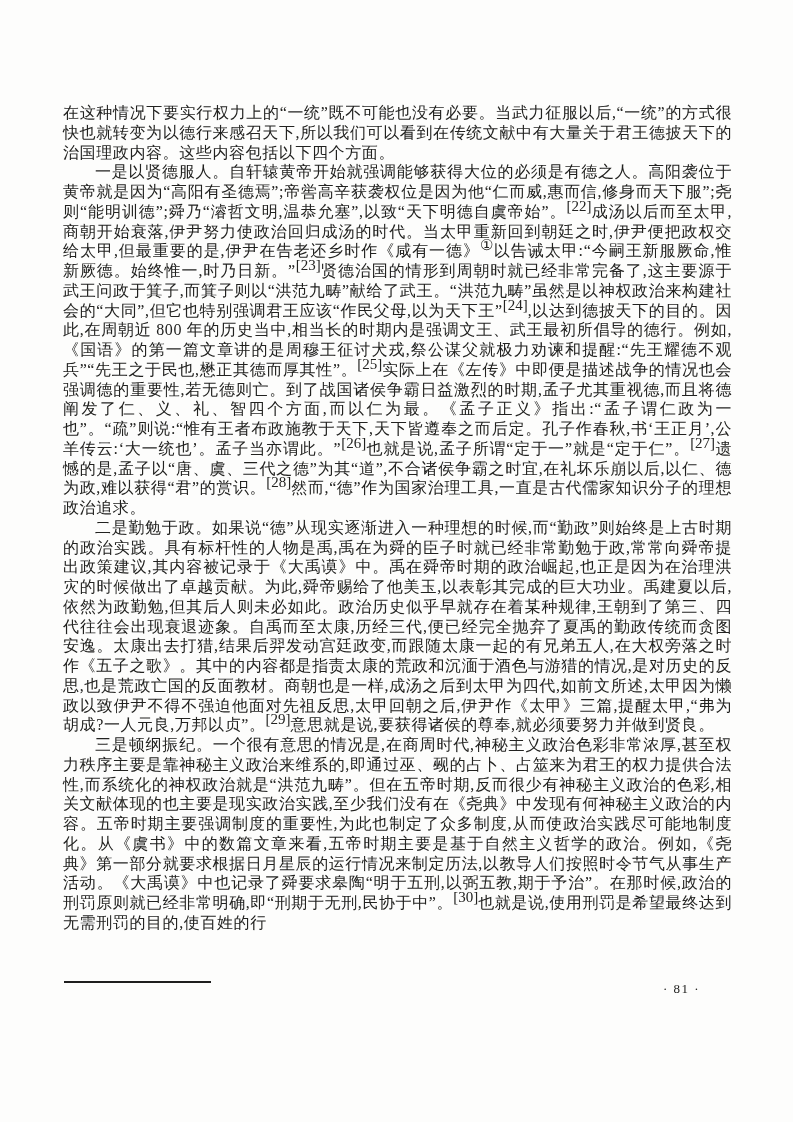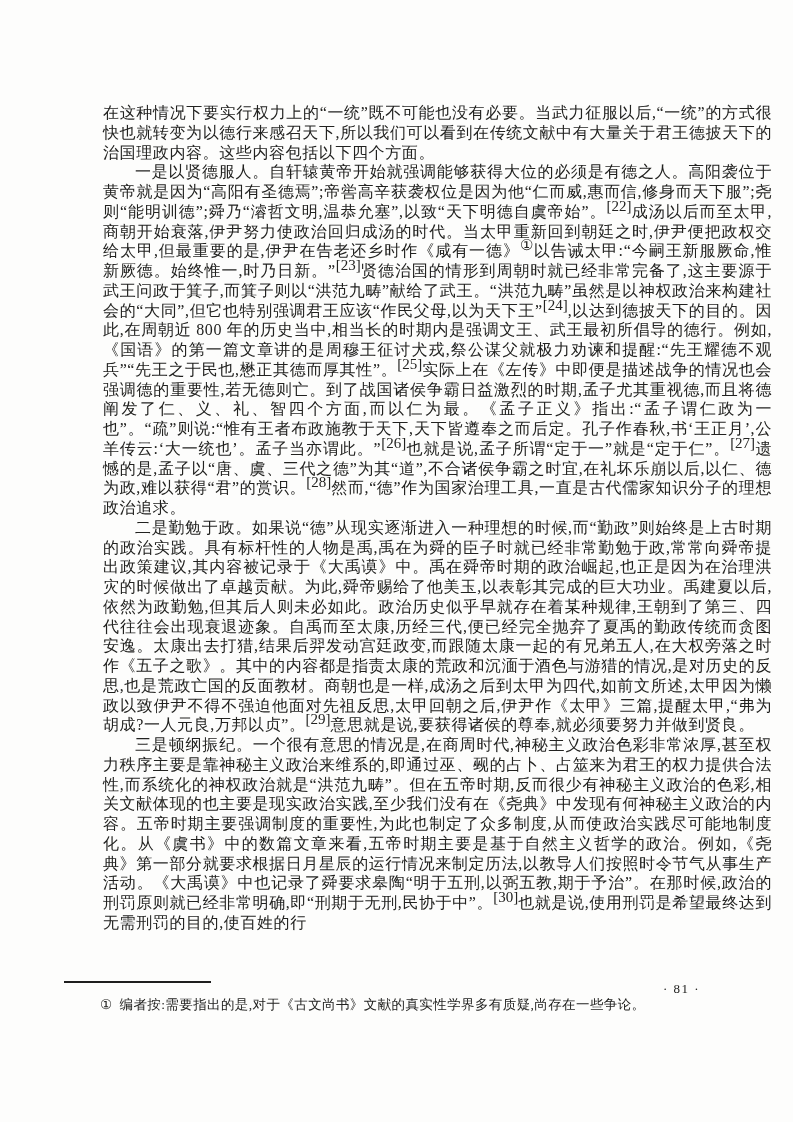--- a/index.html
+++ b/index.html
@@ -20,21 +20,20 @@
   .body-text {
     position: absolute;
     left: 63px;
     top: 103px;
     width: 669px;
     font-size: 16px;
     line-height: 19.75px;
     letter-spacing: 0.6px;
     text-align: justify;
     text-justify: inter-character;
-    margin-left: 40px;
   }
   .body-text p.para {
     margin: 0;
     padding: 0;
   }
   .body-text p.indent {
     text-indent: 2em;
   }
   sup.ref {
     font-size: 15px;
@@ -78,19 +77,16 @@
 
   <div class="body-text">
       <p class="para">在这种情况下要实行权力上的“一统”既不可能也没有必要。当武力征服以后,“一统”的方式很快也就转变为以德行来感召天下,所以我们可以看到在传统文献中有大量关于君王德披天下的治国理政内容。这些内容包括以下四个方面。</p>
       <p class="para indent">一是以贤德服人。自轩辕黄帝开始就强调能够获得大位的必须是有德之人。高阳袭位于黄帝就是因为“高阳有圣德焉”;帝喾高辛获袭权位是因为他“仁而威,惠而信,修身而天下服”;尧则“能明训德”;舜乃“濬哲文明,温恭允塞”,以致“天下明德自虞帝始”。<sup class="ref">[22]</sup>成汤以后而至太甲,商朝开始衰落,伊尹努力使政治回归成汤的时代。当太甲重新回到朝廷之时,伊尹便把政权交给太甲,但最重要的是,伊尹在告老还乡时作《咸有一德》<sup class="ref">①</sup>以告诫太甲:“今嗣王新服厥命,惟新厥德。始终惟一,时乃日新。”<sup class="ref">[23]</sup>贤德治国的情形到周朝时就已经非常完备了,这主要源于武王问政于箕子,而箕子则以“洪范九畴”献给了武王。“洪范九畴”虽然是以神权政治来构建社会的“大同”,但它也特别强调君王应该“作民父母,以为天下王”<sup class="ref">[24]</sup>,以达到德披天下的目的。因此,在周朝近 800 年的历史当中,相当长的时期内是强调文王、武王最初所倡导的德行。例如,《国语》的第一篇文章讲的是周穆王征讨犬戎,祭公谋父就极力劝谏和提醒:“先王耀德不观兵”“先王之于民也,懋正其德而厚其性”。<sup class="ref">[25]</sup>实际上在《左传》中即便是描述战争的情况也会强调德的重要性,若无德则亡。到了战国诸侯争霸日益激烈的时期,孟子尤其重视德,而且将德阐发了仁、义、礼、智四个方面,而以仁为最。《孟子正义》指出:“孟子谓仁政为一也”。“疏”则说:“惟有王者布政施教于天下,天下皆遵奉之而后定。孔子作春秋,书‘王正月’,公羊传云:‘大一统也’。孟子当亦谓此。”<sup class="ref">[26]</sup>也就是说,孟子所谓“定于一”就是“定于仁”。<sup class="ref">[27]</sup>遗憾的是,孟子以“唐、虞、三代之德”为其“道”,不合诸侯争霸之时宜,在礼坏乐崩以后,以仁、德为政,难以获得“君”的赏识。<sup class="ref">[28]</sup>然而,“德”作为国家治理工具,一直是古代儒家知识分子的理想政治追求。</p>
       <p class="para indent">二是勤勉于政。如果说“德”从现实逐渐进入一种理想的时候,而“勤政”则始终是上古时期的政治实践。具有标杆性的人物是禹,禹在为舜的臣子时就已经非常勤勉于政,常常向舜帝提出政策建议,其内容被记录于《大禹谟》中。禹在舜帝时期的政治崛起,也正是因为在治理洪灾的时候做出了卓越贡献。为此,舜帝赐给了他美玉,以表彰其完成的巨大功业。禹建夏以后,依然为政勤勉,但其后人则未必如此。政治历史似乎早就存在着某种规律,王朝到了第三、四代往往会出现衰退迹象。自禹而至太康,历经三代,便已经完全抛弃了夏禹的勤政传统而贪图安逸。太康出去打猎,结果后羿发动宫廷政变,而跟随太康一起的有兄弟五人,在大权旁落之时作《五子之歌》。其中的内容都是指责太康的荒政和沉湎于酒色与游猎的情况,是对历史的反思,也是荒政亡国的反面教材。商朝也是一样,成汤之后到太甲为四代,如前文所述,太甲因为懒政以致伊尹不得不强迫他面对先祖反思,太甲回朝之后,伊尹作《太甲》三篇,提醒太甲,“弗为胡成?一人元良,万邦以贞”。<sup class="ref">[29]</sup>意思就是说,要获得诸侯的尊奉,就必须要努力并做到贤良。</p>
       <p class="para indent">三是顿纲振纪。一个很有意思的情况是,在商周时代,神秘主义政治色彩非常浓厚,甚至权力秩序主要是靠神秘主义政治来维系的,即通过巫、觋的占卜、占筮来为君王的权力提供合法性,而系统化的神权政治就是“洪范九畴”。但在五帝时期,反而很少有神秘主义政治的色彩,相关文献体现的也主要是现实政治实践,至少我们没有在《尧典》中发现有何神秘主义政治的内容。五帝时期主要强调制度的重要性,为此也制定了众多制度,从而使政治实践尽可能地制度化。从《虞书》中的数篇文章来看,五帝时期主要是基于自然主义哲学的政治。例如,《尧典》第一部分就要求根据日月星辰的运行情况来制定历法,以教导人们按照时令节气从事生产活动。《大禹谟》中也记录了舜要求皋陶“明于五刑,以弼五教,期于予治”。在那时候,政治的刑罚原则就已经非常明确,即“刑期于无刑,民协于中”。<sup class="ref">[30]</sup>也就是说,使用刑罚是希望最终达到无需刑罚的目的,使百姓的行</p>
     </div>
 
   <div class="footnote-sep"></div>
 
-  <div class="footnote">
-    <span class="marker">①</span><span>编者按:需要指出的是,对于《古文尚书》文献的真实性学界多有质疑,尚存在一些争论。</span>
-  </div>
 
   <div class="page-number">· 81 ·</div>
 
 </div>
 
 </body></html>

